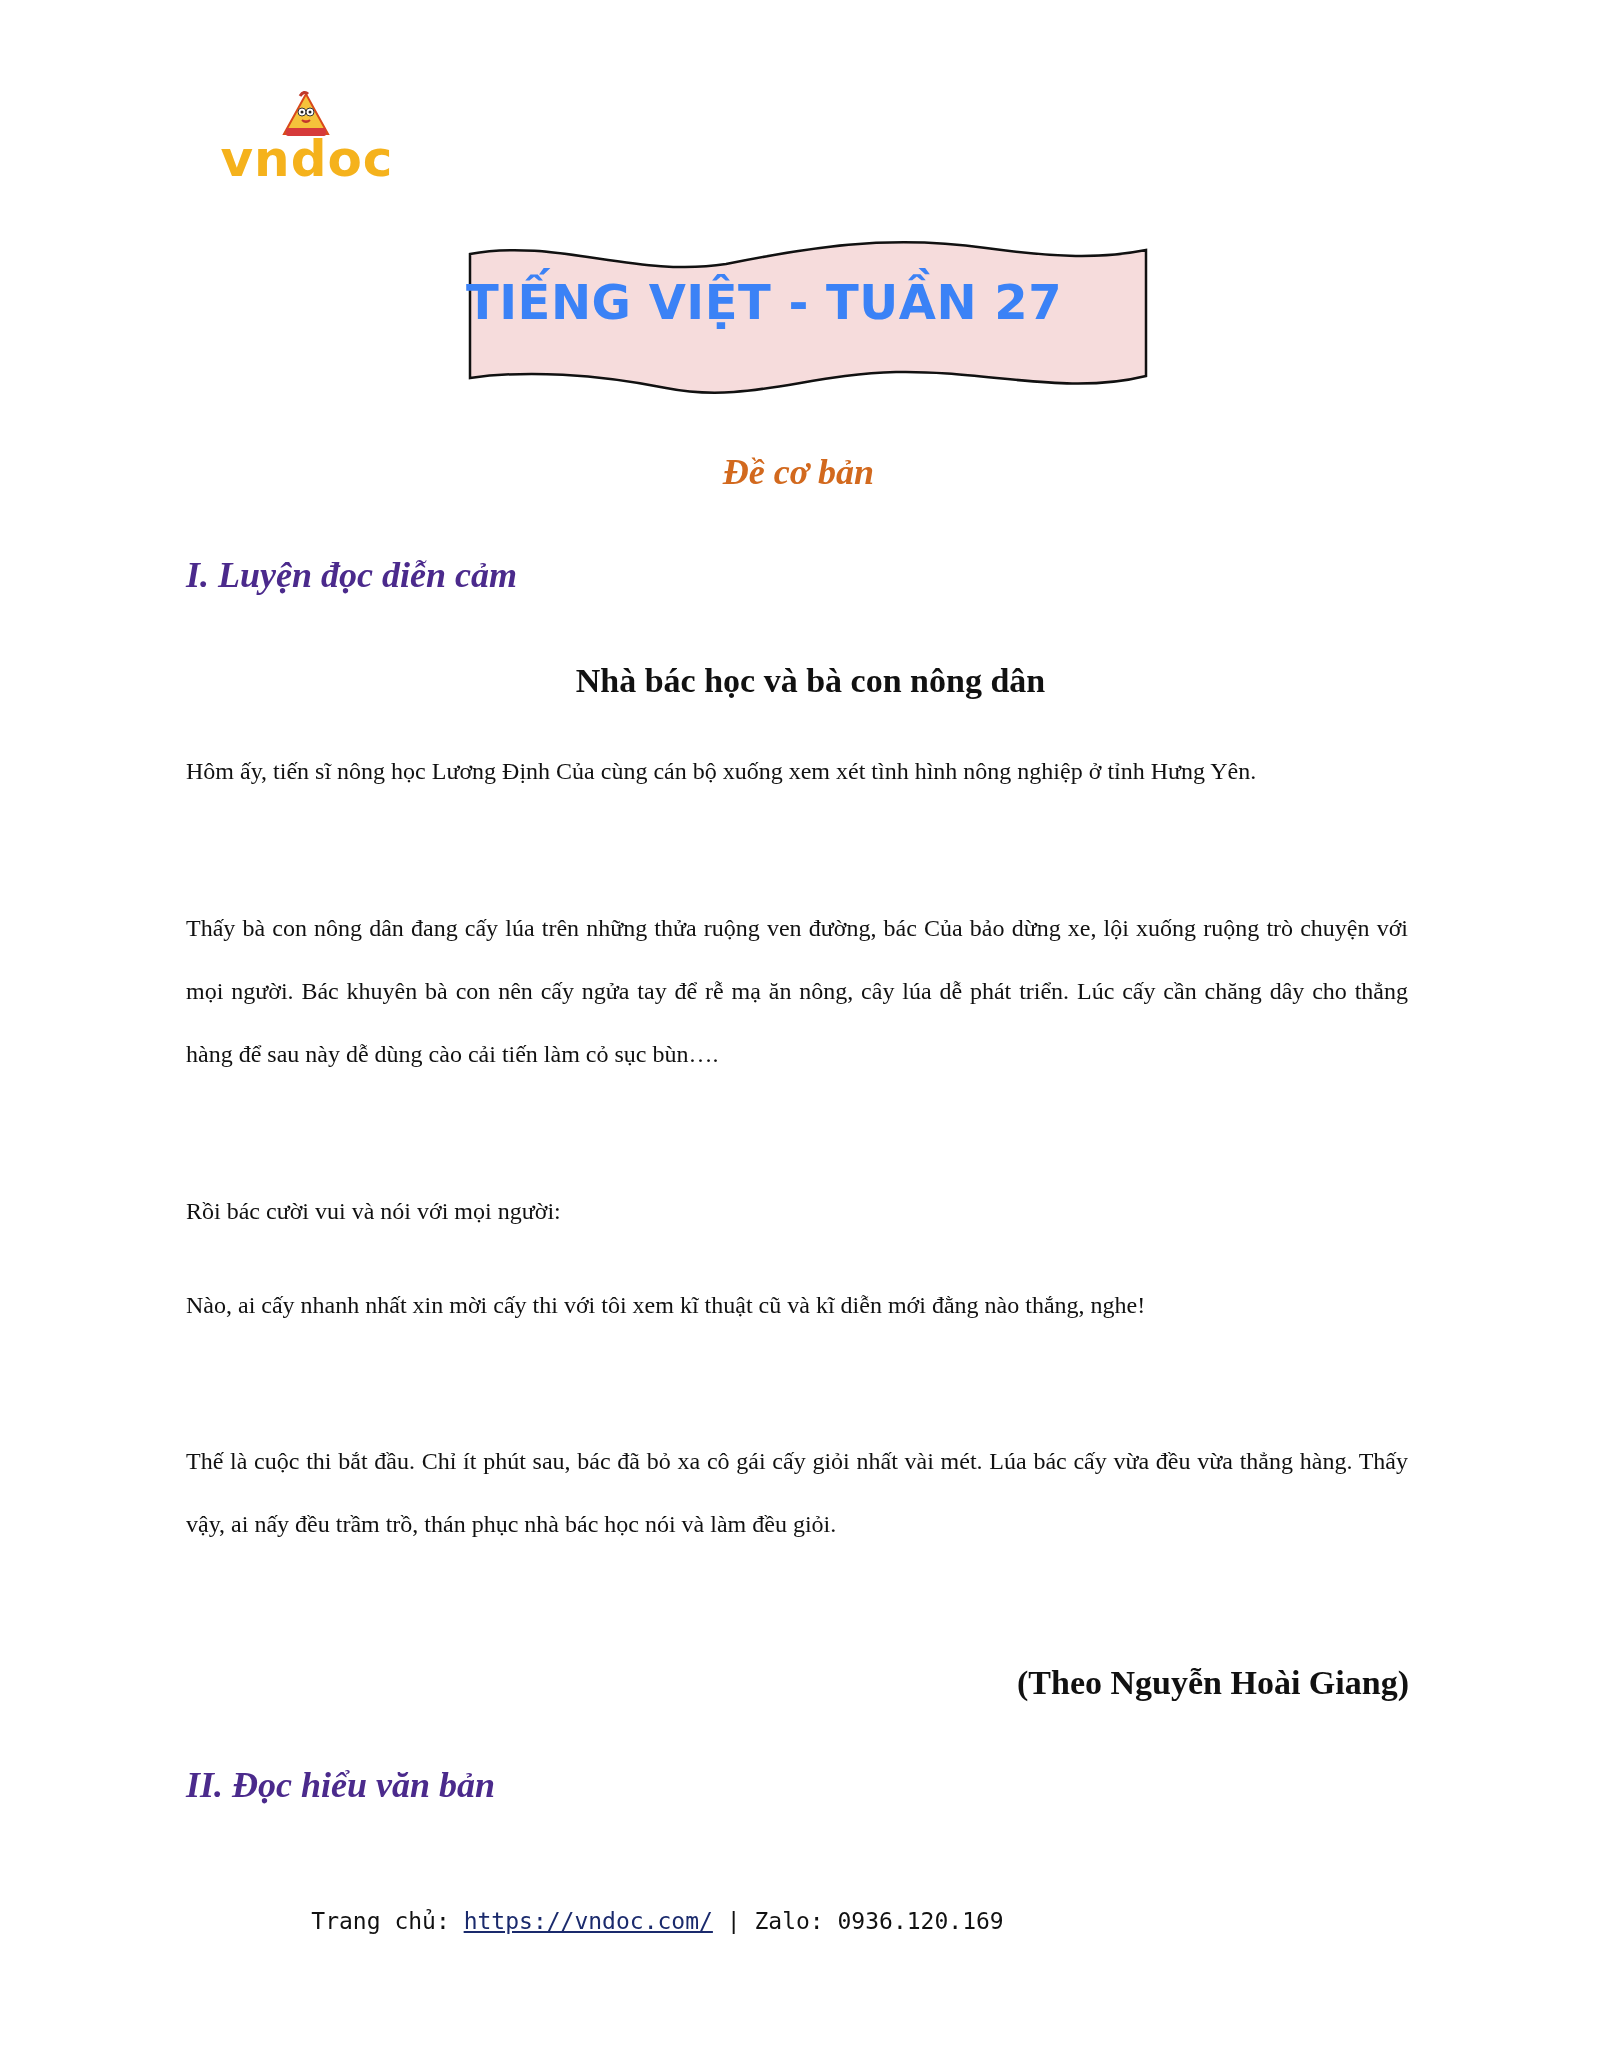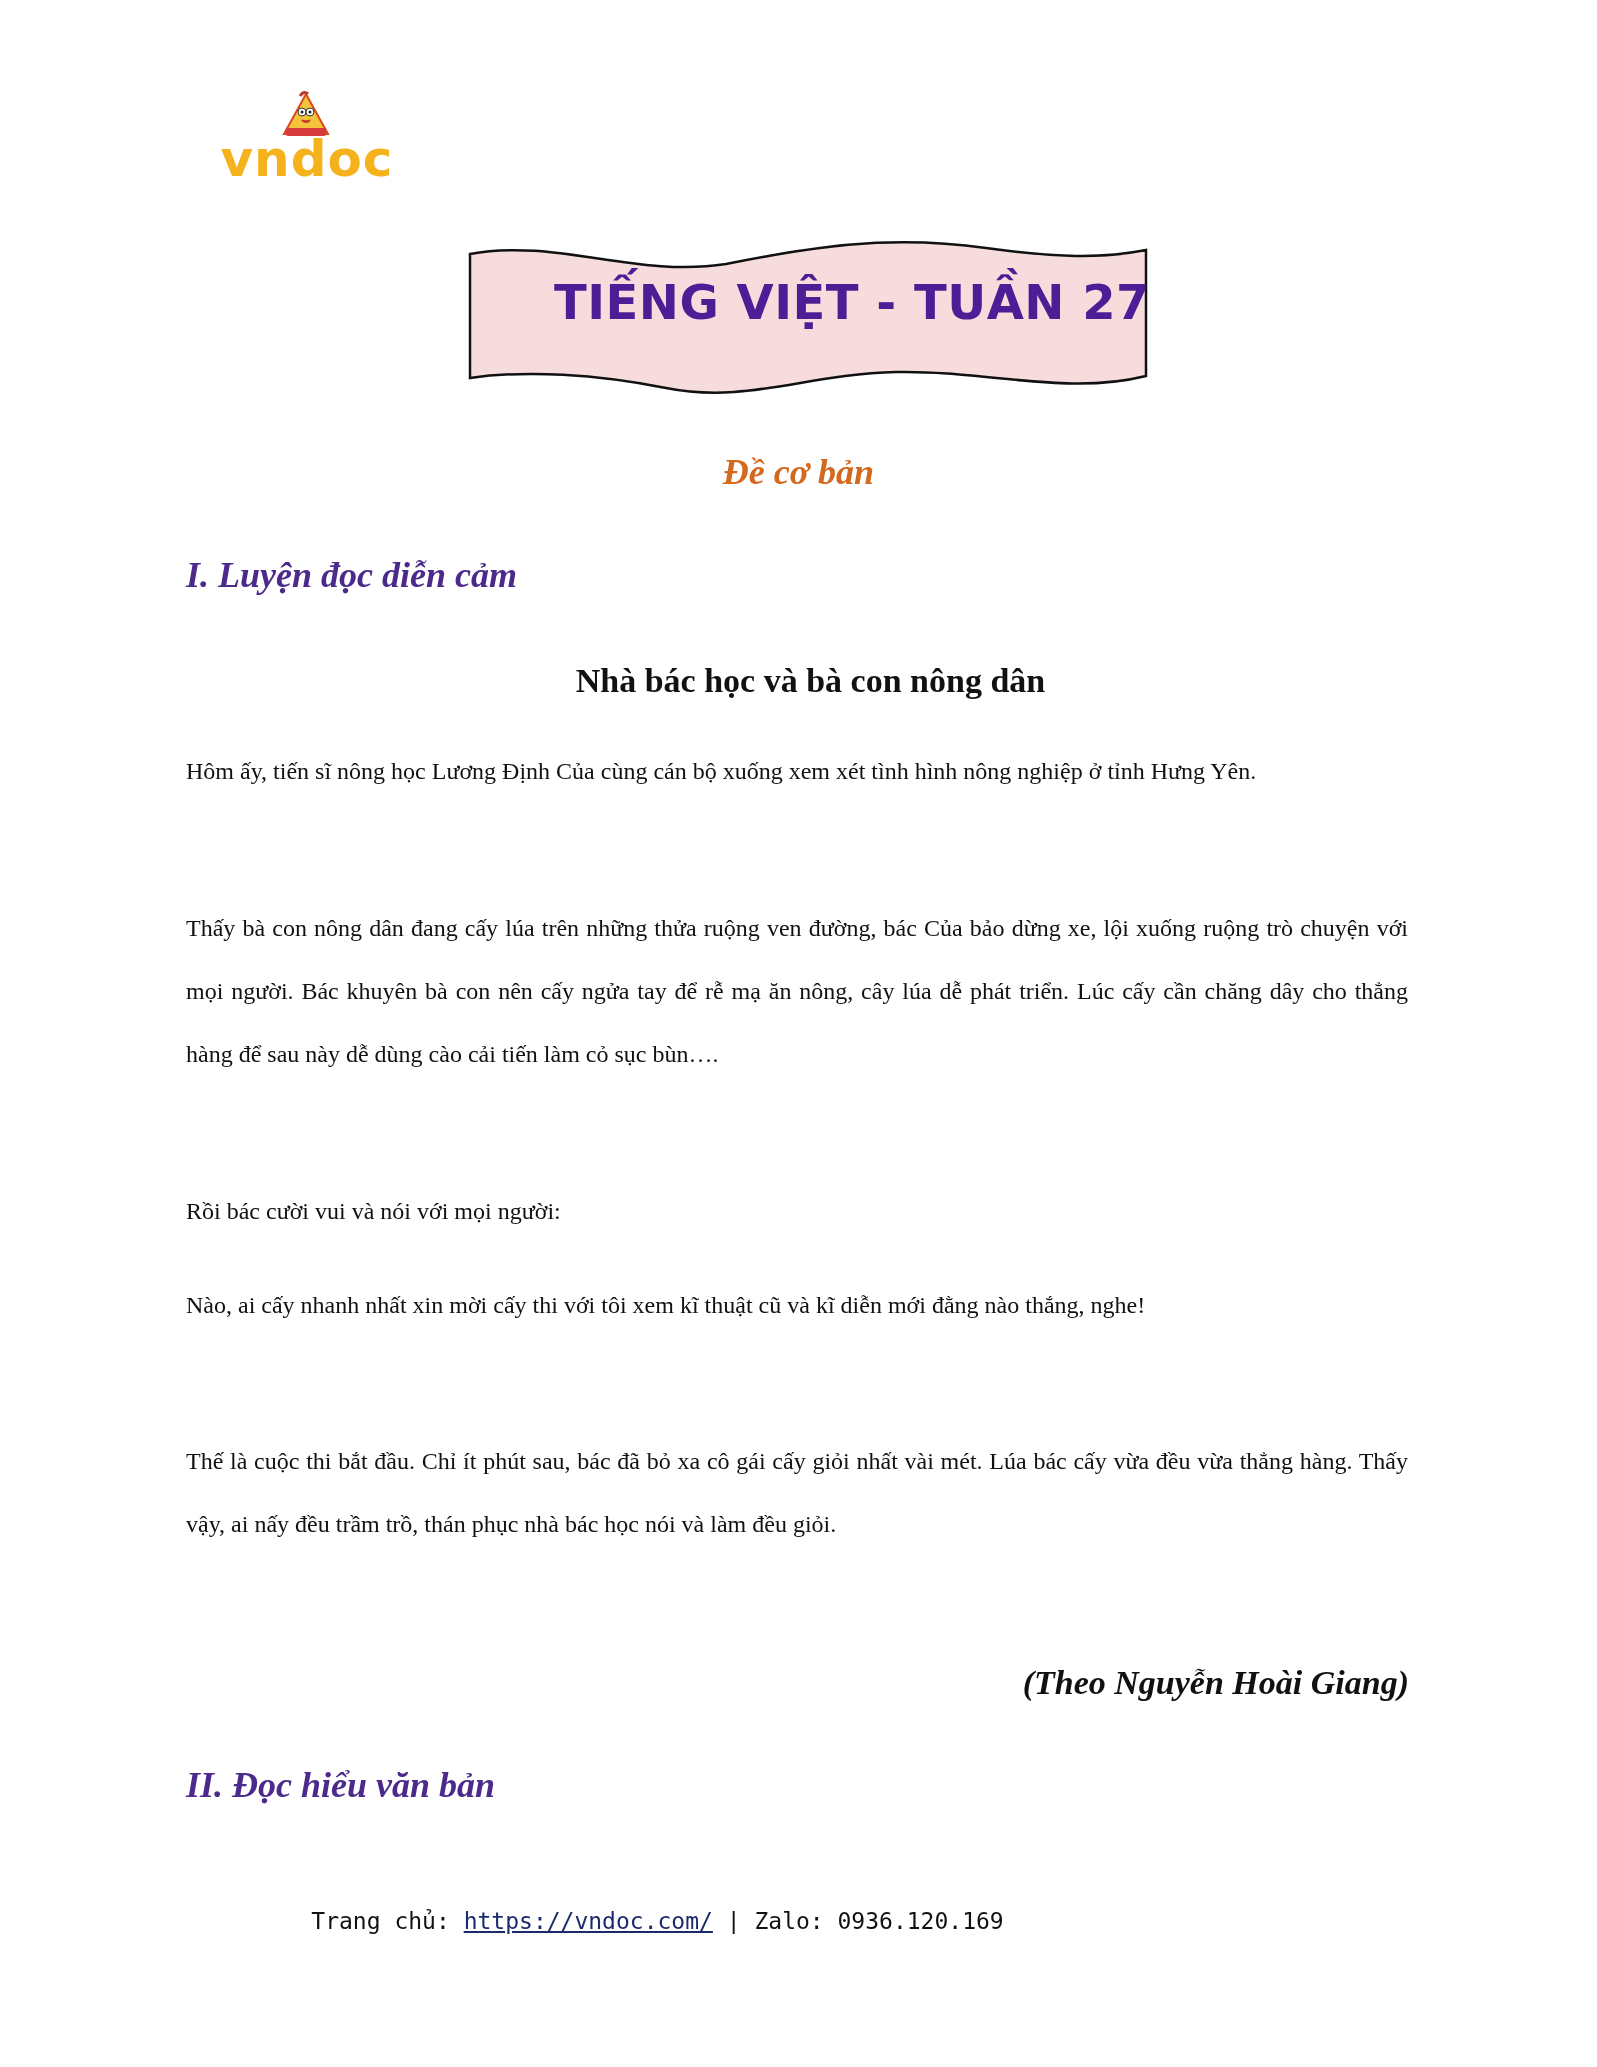--- a/index.html
+++ b/index.html
@@ -49,25 +49,25 @@
     }
     .banner svg {
       position: absolute;
       left: 0; top: 0;
     }
     .banner-title {
       position: absolute;
       left: 0;
       width: 100%;
       top: 36px;
-      text-align: right;
+      text-align: left;
       font-family: "DejaVu Sans", sans-serif;
       font-weight: bold;
       font-size: 48px;
-      color: #4c1d95;
+      color: #3b82f6;
       letter-spacing: 0.5px;
     }
     .subtitle {
       position: absolute;
       left: 0;
       width: 1597px;
       top: 451px;
       text-align: center;
       font-style: italic;
       font-weight: bold;
@@ -99,21 +99,20 @@
       font-size: 24px;
       line-height: 63px;
       text-align: justify;
       color: #111;
     }
     .attribution {
       position: absolute;
       right: 188px;
       top: 1664px;
       font-size: 34px;
-      font-style: italic;
       font-weight: bold;
       color: #111;
     }
     .footer {
       position: absolute;
       left: 0;
       width: 1269px;
       top: 1908px;
       text-align: center;
       font-family: "DejaVu Sans Mono", monospace;

